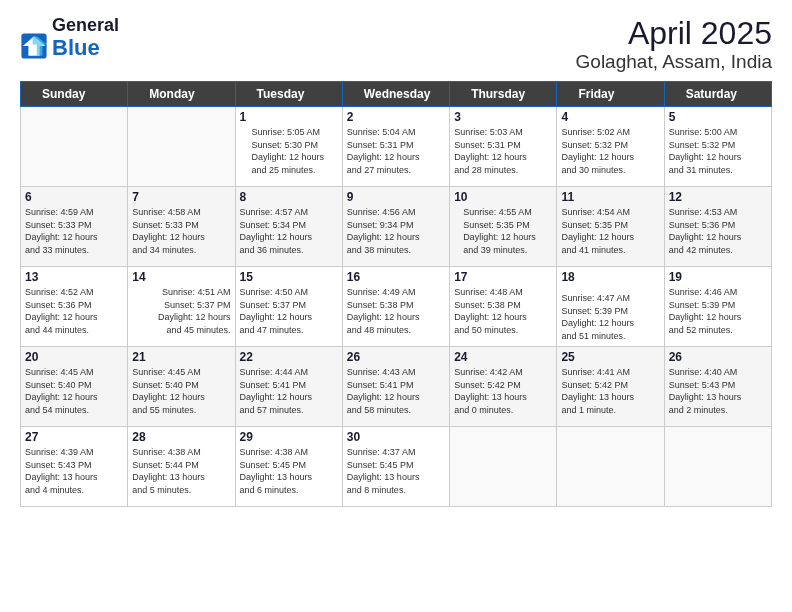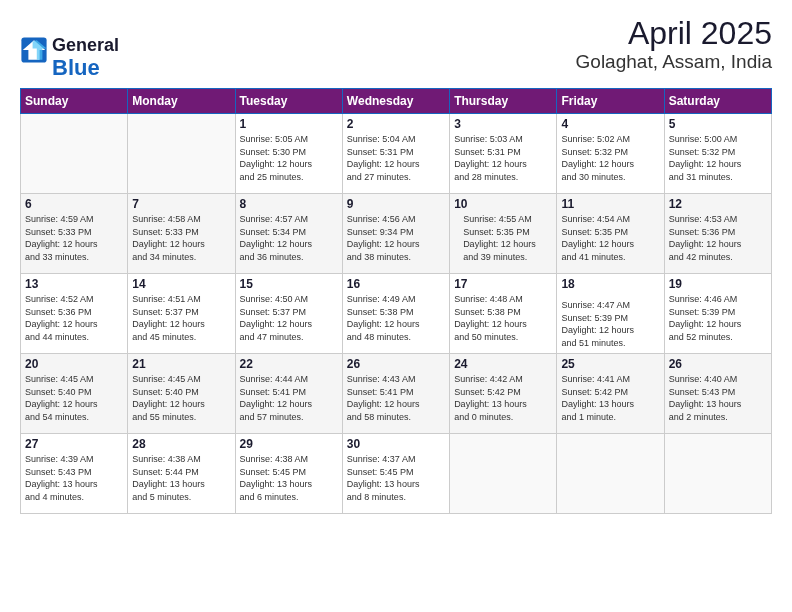--- a/index.html
+++ b/index.html
@@ -16,22 +16,21 @@
       padding: 16px 20px 10px 20px;
     }
     .header {
       display: flex;
       justify-content: space-between;
       align-items: flex-start;
       margin-bottom: 8px;
     }
     .logo {
       display: flex;
-      align-items: flex-start;
-      margin-top: 20px;
+      align-items: flex-end;
     }
     .logo-text {
       display: flex;
       flex-direction: column;
       line-height: 1.1;
     }
     .logo-general {
       font-size: 18px;
       font-weight: bold;
       color: #1a1a2e;
@@ -58,25 +57,25 @@
     .location {
       font-size: 19px;
       color: #333;
     }
     .calendar {
       width: 100%;
       border-collapse: collapse;
       table-layout: fixed;
     }
     .calendar th {
-      background: #701a75;
+      background: #404040;
       color: #fff;
       font-size: 12px;
       font-weight: bold;
-      padding: 5px 4px;
+      padding: 5px 21px;
       text-align: left;
       border: 1px solid #1565c0;
     }
     .calendar td {
       border: 1px solid #ccc;
       vertical-align: top;
       padding: 3px 4px;
       font-size: 9.5px;
       color: #333;
       height: 80px;
@@ -133,21 +132,21 @@
           <th>Friday</th>
           <th>Saturday</th>
         </tr>
     </thead>
     <tbody id="calendar-body">
     <tr>
           <td class="empty-cell"></td>
           <td class="empty-cell"></td>
           <td>
             <span class="day-num">1</span>
-            <div class="day-info" style="white-space: pre-line;">Sunrise: 5:05 AM
+            <div class="day-info" style="white-space: pre-line; margin-left: 12px;">Sunrise: 5:05 AM
 Sunset: 5:30 PM
 Daylight: 12 hours
 and 25 minutes.</div>
           </td>
           <td>
             <span class="day-num">2</span>
             <div class="day-info" style="white-space: pre-line;">Sunrise: 5:04 AM
 Sunset: 5:31 PM
 Daylight: 12 hours
 and 27 minutes.</div>
@@ -228,21 +227,21 @@
         <tr>
           <td>
             <span class="day-num">13</span>
             <div class="day-info" style="white-space: pre-line;">Sunrise: 4:52 AM
 Sunset: 5:36 PM
 Daylight: 12 hours
 and 44 minutes.</div>
           </td>
           <td>
             <span class="day-num">14</span>
-            <div class="day-info" style="white-space: pre-line;">Sunrise: 4:51 AM
+            <div class="day-info" style="white-space: pre-line; text-align: right;">Sunrise: 4:51 AM
 Sunset: 5:37 PM
 Daylight: 12 hours
 and 45 minutes.</div>
           </td>
           <td>
             <span class="day-num">15</span>
             <div class="day-info" style="white-space: pre-line;">Sunrise: 4:50 AM
 Sunset: 5:37 PM
 Daylight: 12 hours
 and 47 minutes.</div>

